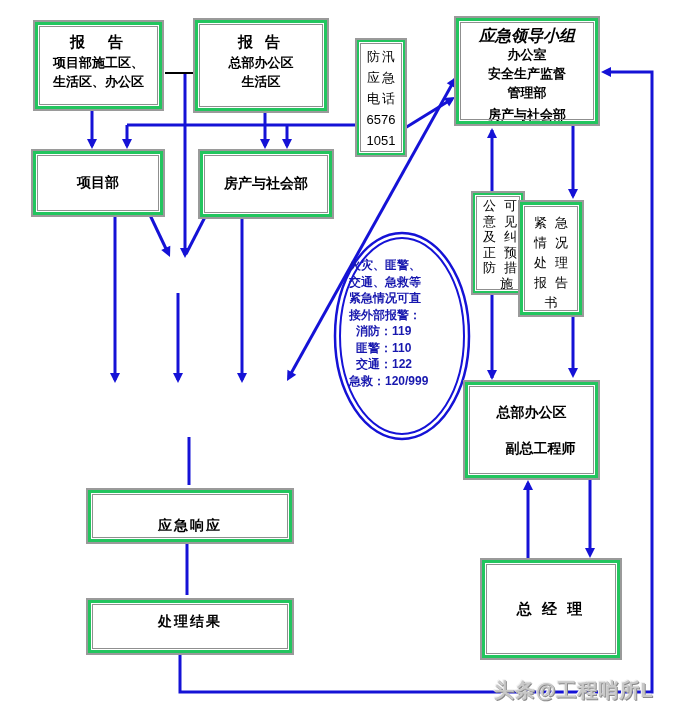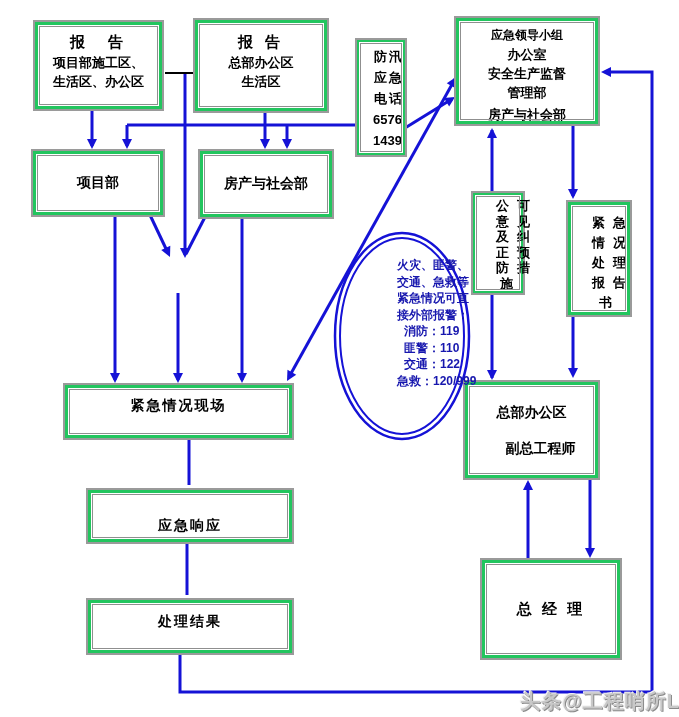--- a/index.html
+++ b/index.html
@@ -13,31 +13,30 @@
     box-shadow:0 0 0 2px #9a9a9a;box-sizing:border-box;text-align:center;
   }
   .dbox::before{
     content:"";position:absolute;left:1px;top:1px;right:1px;bottom:1px;
     border:1px solid #8f8f8f;pointer-events:none;
   }
   .thin{border-width:2px;}
   .t-title{font-weight:bold;font-size:15px;letter-spacing:4px;line-height:22px;}
   .t-line{font-weight:bold;font-size:13px;line-height:19px;}
   .t-label{font-weight:bold;font-size:14px;}
-  .vrows div{font-weight:bold;font-size:13px;letter-spacing:8px;text-indent:8px;white-space:nowrap;margin-left:13px;}
+  .vrows div{font-weight:normal;font-size:13px;letter-spacing:8px;text-indent:8px;white-space:nowrap;}
   .center-v{display:flex;flex-direction:column;justify-content:center;}
   #oval-text{position:absolute;left:349px;top:257px;width:110px;color:#1717ae;}
-  #oval-text div{font-weight:bold;font-size:12px;line-height:16.5px;white-space:nowrap;margin-left:48px;}
+  #oval-text div{font-weight:bold;font-size:12px;line-height:16.5px;white-space:nowrap;}
   #oval-text div.ph{padding-left:7px;}
   #watermark{
-    position:absolute;left:494px;top:677px;width:186px;text-align:right;
+    position:absolute;left:494px;top:677px;width:186px;
     font-size:20px;font-weight:bold;color:#c8c8c8;letter-spacing:1px;
     text-shadow:1px 1px 0 #8a8a8a,-1px -1px 0 #f2f2f2,0 0 1px #9a9a9a;
     white-space:nowrap;
-    margin-top:11px;
   }
 </style>
 </head>
 <body>
 
 <div id="canvas">
 
   <svg class="wires" viewBox="0 0 679 717">
     <g stroke="#1512d6" stroke-width="3" fill="none">
       <path d="M92,110 V146"></path>
@@ -100,25 +99,25 @@
     <div class="t-title">报 告</div>
     <div class="t-line">总部办公区</div>
     <div class="t-line">生活区</div>
   </div>
 
   <div class="dbox thin vrows" style="left:357px;top:40px;width:48px;height:115px;padding-top:4px;">
     <div style="line-height:21px;letter-spacing:2px;text-indent:2px;">防汛</div>
     <div style="line-height:21px;letter-spacing:2px;text-indent:2px;">应急</div>
     <div style="line-height:21px;letter-spacing:2px;text-indent:2px;">电话</div>
     <div style="line-height:21px;letter-spacing:0;text-indent:0;">6576</div>
-    <div style="line-height:21px;letter-spacing:0;text-indent:0;">1439</div>
+    <div style="line-height:21px;letter-spacing:0;text-indent:0;">1051</div>
   </div>
 
   <div class="dbox" style="left:456px;top:18px;width:142px;height:106px;padding-top:5px;">
-    <div class="t-line" style="font-size:12px;">应急领导小组</div>
+    <div class="t-line" style="font-size:16px;font-style:italic;">应急领导小组</div>
     <div class="t-line">办公室</div>
     <div class="t-line">安全生产监督</div>
     <div class="t-line">管理部</div>
     <div class="t-line" style="margin-top:3px;">房产与社会部</div>
   </div>
 
   <div class="dbox center-v t-label" style="left:33px;top:151px;width:130px;height:64px;">
     <div>项目部</div>
   </div>
 
@@ -129,31 +128,28 @@
 
   <div class="dbox thin vrows" style="left:473px;top:193px;width:50px;height:100px;padding-top:3px;text-align:right;">
     <div style="line-height:15.5px;">公可</div>
     <div style="line-height:15.5px;">意见</div>
     <div style="line-height:15.5px;">及纠</div>
     <div style="line-height:15.5px;">正预</div>
     <div style="line-height:15.5px;">防措</div>
     <div style="line-height:15.5px;">施</div>
   </div>
 
-  <div class="dbox vrows" style="left:568px;top:202px;width:62px;height:113px;padding-top:8px;">
+  <div class="dbox vrows" style="left:520px;top:202px;width:62px;height:113px;padding-top:8px;">
     <div style="line-height:20px;">紧急</div>
     <div style="line-height:20px;">情况</div>
     <div style="line-height:20px;">处理</div>
     <div style="line-height:20px;">报告</div>
     <div style="line-height:20px;">书</div>
   </div>
 
-  <div class="dbox t-label" style="left:65px;top:385px;width:227px;height:53px;padding-top:9px;letter-spacing:2px;">
-    <div>紧急情况现场</div>
-  </div>
 
   <div class="dbox t-label" style="left:88px;top:490px;width:204px;height:52px;padding-top:24px;letter-spacing:2px;">
     <div>应急响应</div>
   </div>
 
   <div class="dbox t-label" style="left:88px;top:600px;width:204px;height:53px;padding-top:10px;letter-spacing:2px;">
     <div>处理结果</div>
   </div>
 
   <div class="dbox" style="left:465px;top:382px;width:133px;height:96px;padding-top:15px;">

